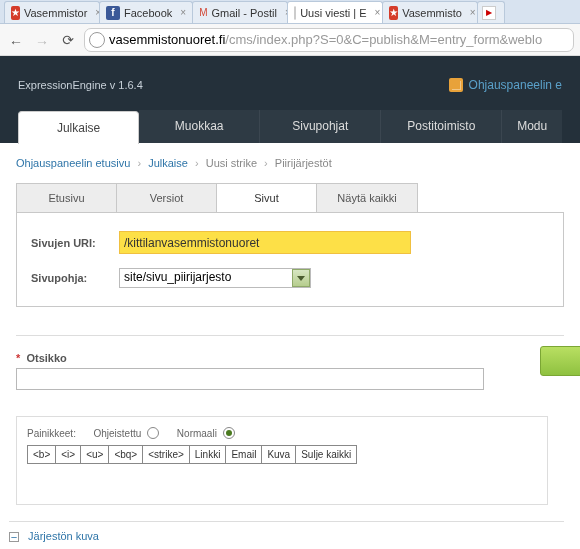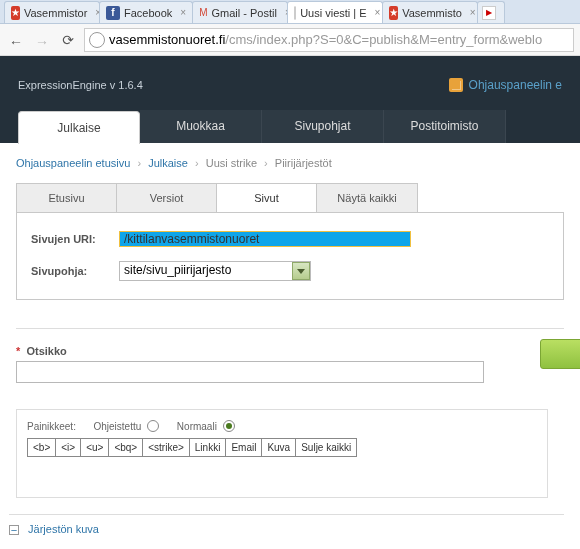--- a/index.html
+++ b/index.html
@@ -11,21 +11,21 @@
   .btab.active { background:#fff; }
   .btab .x { margin-left:4px; color:#888; font-size:10px; }
   .favicon { width:14px; height:14px; display:inline-flex; align-items:center; justify-content:center; font-size:10px; }
   .fav-red { background:#d53c2a; color:#fff; border-radius:2px; }
   .fav-fb { background:#3b5998; color:#fff; border-radius:2px; font-weight:bold; }
   .fav-blank { background:#fff; border:1px solid #ccc; border-radius:7px; }
   .fav-yt { background:#fff; border:1px solid #ccc; }
 
   .toolbar { display:flex; align-items:center; gap:6px; height:32px; padding:0 6px; background:#f7f7f7; border-bottom:1px solid #ddd; }
   .navbtn { width:20px; height:20px; display:flex; align-items:center; justify-content:center; color:#555; font-size:14px; }
-  .url-bar { flex:1; display:flex; align-items:center; border:1px solid #ccc; border-radius:0; background:#fff; height:24px; padding:0 4px; overflow:hidden; }
+  .url-bar { flex:1; display:flex; align-items:center; border:1px solid #ccc; border-radius:7px; background:#fff; height:24px; padding:0 4px; overflow:hidden; }
   .url-bar .globe { width:16px; height:16px; border:1px solid #999; border-radius:8px; margin-right:4px; position:relative; }
   .url-host { color:#000; font-size:13px; }
   .url-path { color:#999; font-size:13px; white-space:nowrap; }
 
   
   .app-header { background:#24303a; padding:22px 18px 0 18px; }
   .ee-line { display:flex; justify-content:space-between; align-items:center; padding-bottom:18px; }
   .ee-title { color:#c7d0d8; font-size:11px; }
   .help-link { color:#5aa0c9; font-size:12px; display:flex; align-items:center; gap:6px; }
   .help-icon { width:14px; height:14px; background:#e8a23a; border-radius:2px; display:inline-block; position:relative; }
@@ -45,21 +45,21 @@
   .subtab-wrap { padding:0 8px; }
   .subtab-bar { display:flex; border:1px solid #c8c8c8; border-bottom:none; width:fit-content; }
   .subtab { padding:8px 0; width:100px; text-align:center; font-size:11px; color:#555; background:#ededed; border-right:1px solid #c8c8c8; }
   .subtab:last-child { border-right:none; }
   .subtab.active { background:#fff; color:#333; }
 
   
   .panel { margin:0 8px; border:1px solid #c8c8c8; padding:18px 14px; }
   .field-row { display:flex; align-items:center; margin-bottom:14px; }
   .field-row label { width:88px; font-size:11px; font-weight:bold; color:#555; }
-  .text-input { flex:0 0 292px; border:1px solid #f0c040; background:#0ea5e9; height:16px; padding:1px 4px; font-size:12px; font-family:inherit; color:#333; }
+  .text-input { flex:0 0 292px; border:1px solid #f0c040; background:#fde047; height:23px; padding:1px 4px; font-size:12px; font-family:inherit; color:#333; }
   .dropdown { flex:0 0 192px; border:1px solid #bbb; background:#fff; height:20px; padding:1px 4px; font-size:12px; position:relative; }
   .dropdown-btn { position:absolute; right:0; top:0; width:18px; height:18px; border:1px solid #8fa969; background:linear-gradient(#d7e6c2,#b6cd8e); display:flex; align-items:center; justify-content:center; }
   .dropdown-btn::after { content:""; border-left:4px solid transparent; border-right:4px solid transparent; border-top:5px solid #4a5c2f; }
 
   
   .title-section { margin:28px 8px 0 8px; border-top:1px solid #ddd; padding-top:16px; position:relative; }
   .req { color:#c33; }
   .title-label { font-size:11px; font-weight:bold; color:#555; display:block; margin-bottom:4px; }
   .wide-input { width:468px; height:22px; border:1px solid #b8b8b8; padding:2px 4px; font-size:12px; }
   .greenbtn { position:absolute; right:-30px; top:10px; height:30px; width:54px; background:linear-gradient(#b9df62,#8fc140); border:1px solid #7ba634; border-radius:3px 0 0 3px; }
@@ -128,20 +128,21 @@
     <span class="help-link">
       <span class="help-icon"></span>
       <span>Ohjauspaneelin e</span>
     </span>
   </div>
   <div class="main-nav">
     <div class="mtab active">Julkaise</div>
     <div class="mtab">Muokkaa</div>
     <div class="mtab">Sivupohjat</div>
     <div class="mtab">Postitoimisto</div>
+    <div class="mtab" style="border-right:none; width:60px;">Modu</div>
   </div>
 </div>
 
 <div class="content">
 
   <div class="breadcrumb">
     <a>Ohjauspaneelin etusivu</a>
     <span class="sep">›</span>
     <a>Julkaise</a>
     <span class="sep">›</span>

